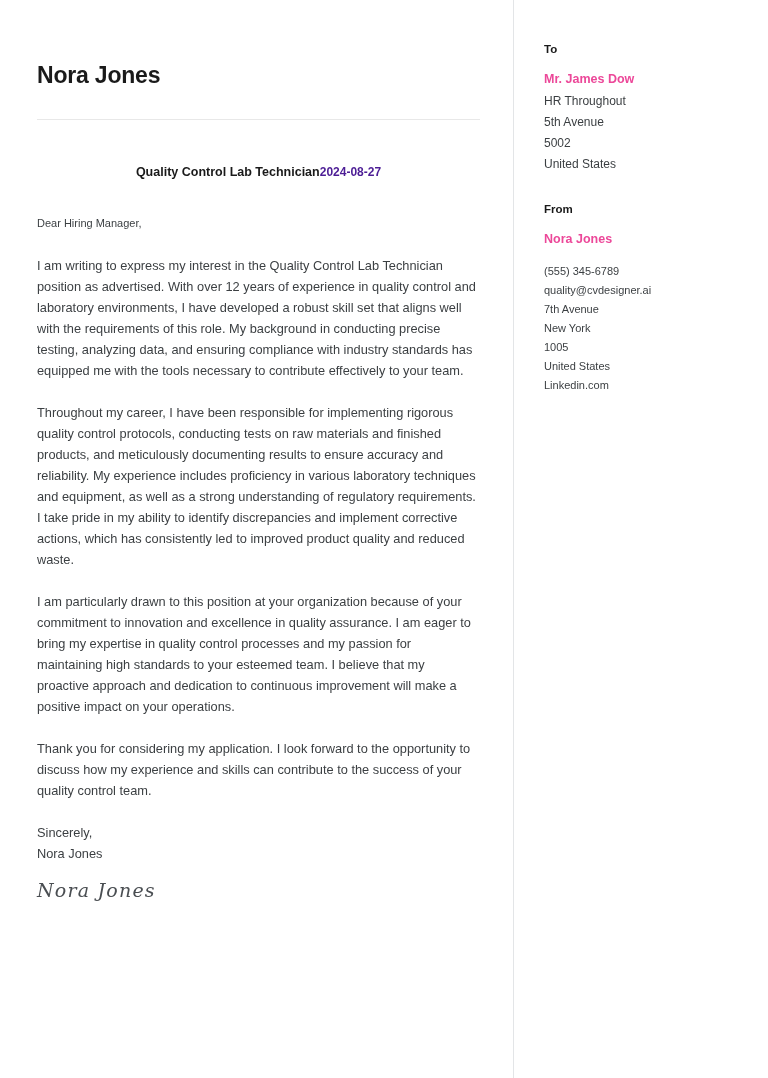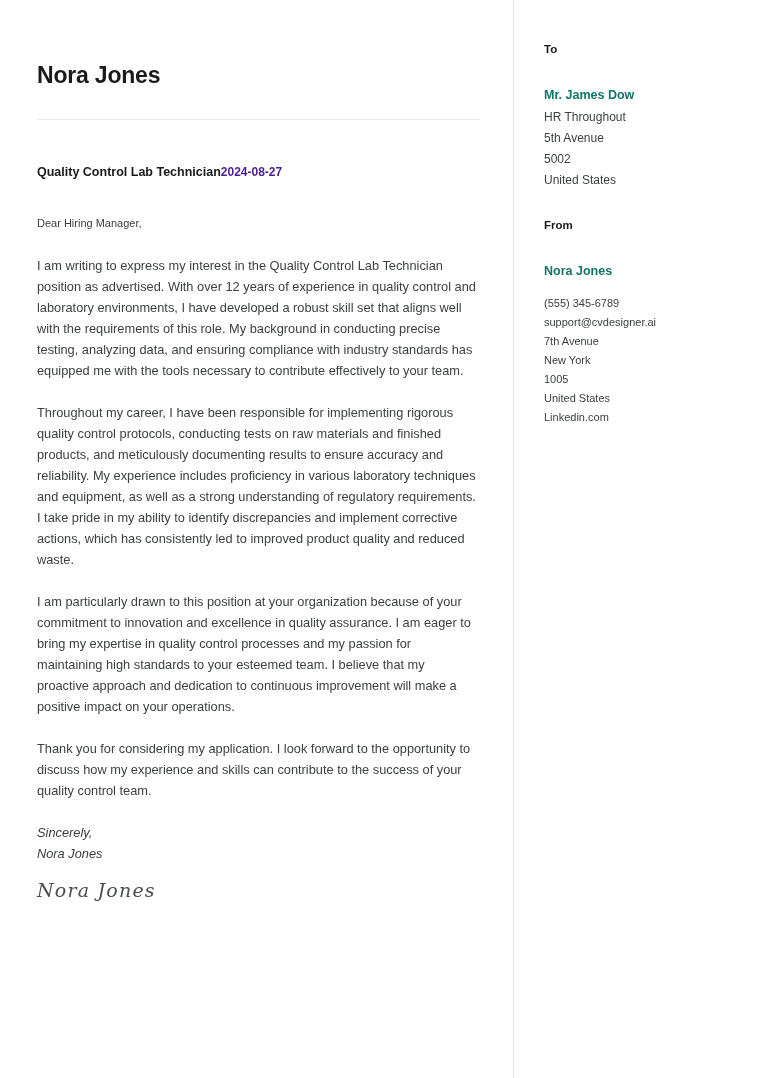--- a/index.html
+++ b/index.html
@@ -53,21 +53,21 @@
   .header-rule {
     margin-top: 29px;
     width: 443px;
     height: 1px;
     background: #e8e8e8;
   }
 
   .title-row {
     margin-top: 45px;
     display: flex;
-    justify-content: flex-start;
+    justify-content: center;
     align-items: baseline;
   }
   .job-title {
     font-size: 12.5px;
     font-weight: bold;
     color: #1a1a1a;
   }
   .letter-date {
     font-size: 12px;
     font-weight: bold;
@@ -88,21 +88,21 @@
     line-height: 21px;
     text-align: left;
   }
 
   .closing {
     margin-top: 21px;
     font-size: 12.8px;
     color: #3b3f42;
     line-height: 21px;
   }
-  .closing div { white-space: nowrap; font-style: italic; }
+  .closing div { white-space: nowrap; }
 
   .signature {
     margin-top: 15px;
     font-family: "DejaVu Serif", serif;
     font-style: italic;
     font-size: 19px;
     color: #4a4e52;
     letter-spacing: 1.2px;
     line-height: 1.2;
   }
@@ -118,24 +118,24 @@
   .block-heading {
     font-size: 11.5px;
     font-weight: bold;
     color: #1a1a1a;
     line-height: 17px;
   }
   .to-heading { margin-top: 41px; }
   .from-heading { margin-top: 26px; }
 
   .contact-name {
-    margin-top: 28px;
+    margin-top: 12px;
     font-size: 12.5px;
     font-weight: bold;
-    color: #0f766e;
+    color: #ec4899;
     line-height: 18px;
   }
 
   .to-lines { margin-top: 3px; }
   .to-lines div {
     font-size: 12px;
     color: #3b3f42;
     line-height: 21px;
   }
 
@@ -195,21 +195,21 @@
       <div>5002</div>
       <div>United States</div>
     </div>
 
     <div class="block-heading from-heading">From</div>
 
     <div class="contact-name">Nora Jones</div>
 
     <div class="from-lines">
       <div>(555) 345-6789</div>
-      <div>support@cvdesigner.ai</div>
+      <div>quality@cvdesigner.ai</div>
       <div>7th Avenue</div>
       <div>New York</div>
       <div>1005</div>
       <div>United States</div>
       <div>Linkedin.com</div>
     </div>
 
   </div>
 
 </div>

